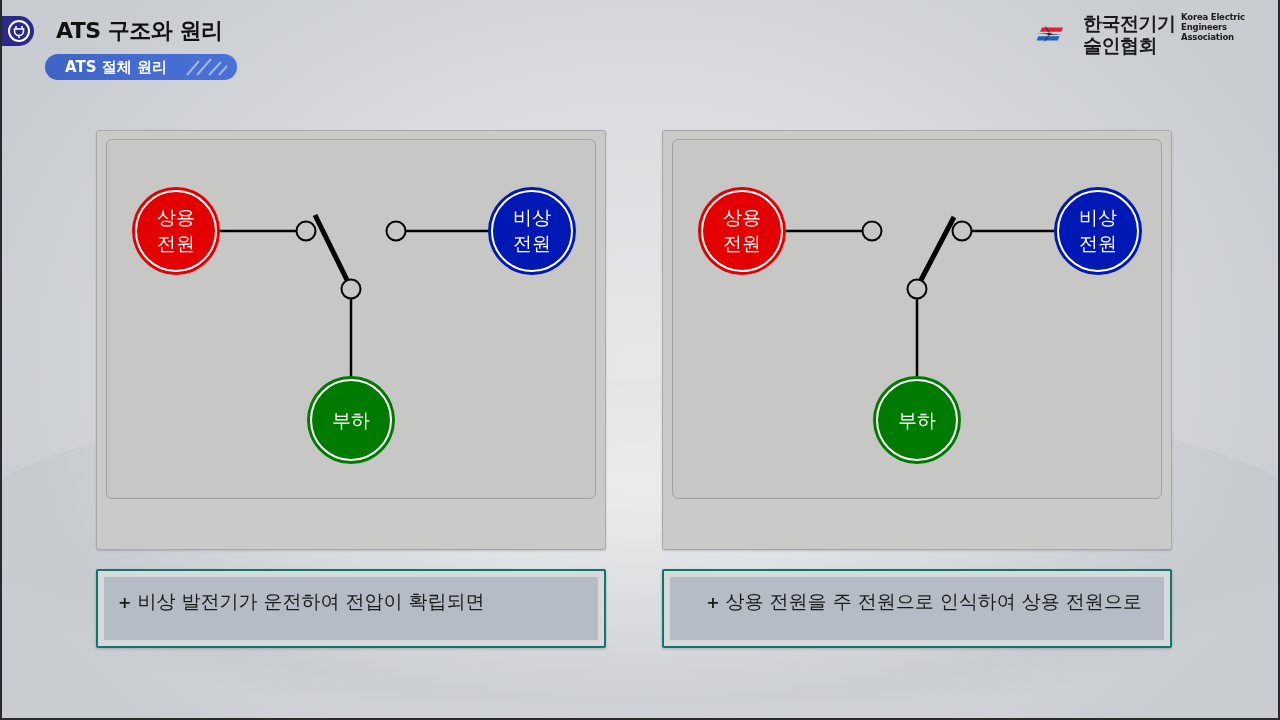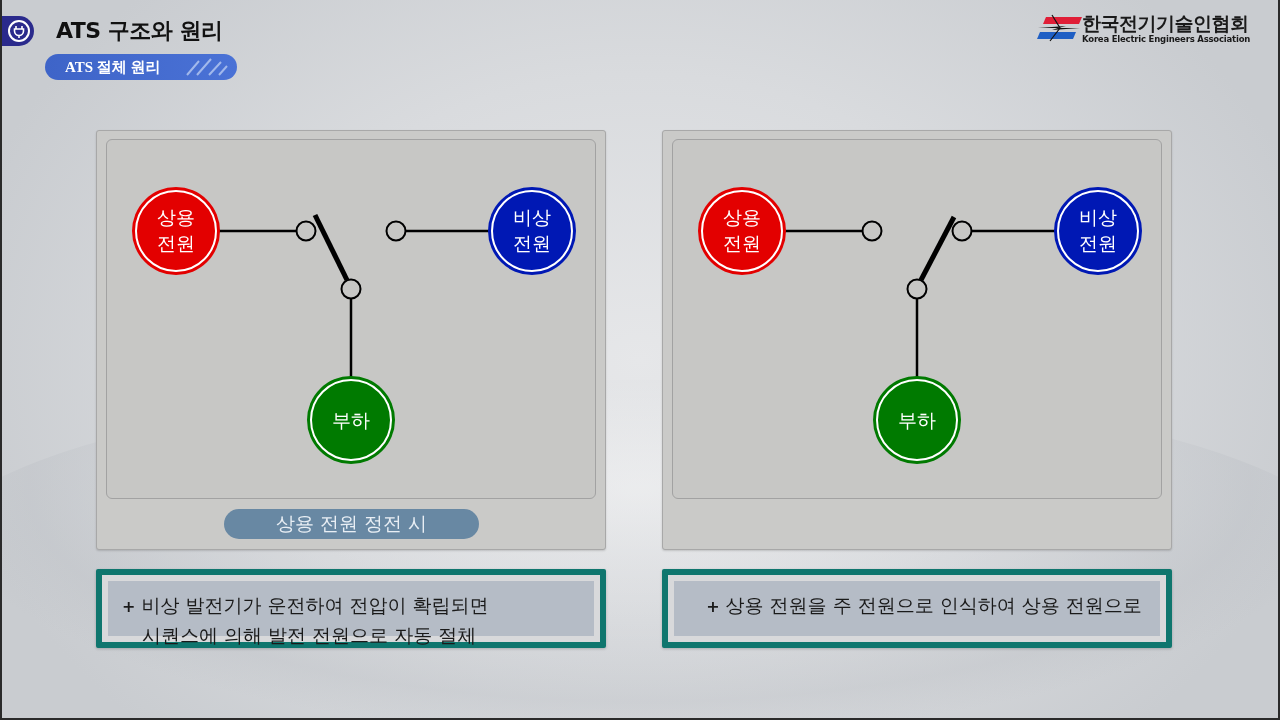--- a/index.html
+++ b/index.html
@@ -16,38 +16,38 @@
     background: radial-gradient(ellipse at 50% 30%, rgba(255,255,255,0.35), rgba(180,184,190,0.25) 60%, rgba(0,0,0,0) 70%);
   }
   
   .title-bar { position:absolute; left:0; top:16px; height:30px; display:flex; align-items:center; }
   .title-tab { width:34px; height:30px; background:#2a2a8c; border-radius:0 16px 16px 0; display:flex; align-items:center; justify-content:flex-end; padding-right:4px; }
   .title-icon { width:22px; height:22px; border-radius:50%; border:2px solid #fff; background:#2a2a8c; display:flex; align-items:center; justify-content:center; }
   .page-title { font-size:22px; font-weight:bold; color:#111; margin-left:22px; letter-spacing:-0.5px; }
   .subtitle-pill {
     position:absolute; left:45px; top:54px; width:192px; height:26px; border-radius:13px;
     background:linear-gradient(90deg,#3e64c8,#4a72d6); color:#fff; font-size:15px; font-weight:bold;
-    display:flex; align-items:center; padding-left:20px; overflow:hidden;font-family:Liberation Serif, serif;
+    display:flex; align-items:center; padding-left:20px; overflow:hidden;
   }
   .pill-stripes { position:absolute; right:8px; top:4px; width:44px; height:18px; }
   .logo { position:absolute; left:1036px; top:12px; display:flex; align-items:center; }
-  .logo-text { margin-left:0; display:flex; flex-direction:column; }
+  .logo-text { margin-left:20px; display:flex; }
   .logo-ko { font-size:19px; font-weight:bold; color:#1a1a1a; letter-spacing:-0.5px; line-height:22px; }
-  .logo-en { font-size:8.5px; font-weight:bold; color:#1a1a1a; line-height:10px; letter-spacing:-0.2px;text-align:center; }
+  .logo-en { font-size:8.5px; font-weight:bold; color:#1a1a1a; line-height:10px; letter-spacing:-0.2px; }
 
   
   .panel { position:absolute; top:130px; width:510px; height:420px; background:#cacac8; border:1px solid #a8a8a8; border-radius:3px; box-shadow:0 1px 2px rgba(0,0,0,0.15); }
   .panel.left { left:96px; }
   .panel.right { left:662px; }
   .panel-inner { position:absolute; left:9px; top:8px; width:490px; height:360px; border:1px solid #a2a2a2; border-radius:6px; background:#c7c7c5;padding-left:16px; }
   .panel-inner svg { position:absolute; left:0; top:0; }
   .caption-pill { position:absolute; left:127px; top:378px; width:255px; height:30px; border-radius:15px; background:#6888a3; color:#e8eef4; font-size:19px; display:flex; align-items:center; justify-content:center; }
   .node-label { font-family:"DejaVu Sans","Liberation Sans",sans-serif; font-size:19px; fill:#fff; }
 
-  .desc { position:absolute; top:569px; width:510px; height:79px; background:#d8d9db; border:6px solid #0f766e; border-radius:2px; box-shadow:0 1px 3px rgba(0,0,0,0.2); }
+  .desc { position:absolute; top:569px; width:510px; height:79px; background:#d8d9db; border:2px solid #0f766e; border-radius:2px; box-shadow:0 1px 3px rgba(0,0,0,0.2); }
   .desc.left { left:96px; }
   .desc.right { left:662px;text-align:center; }
   .desc-inner { position:absolute; left:6px; top:6px; right:6px; bottom:6px; background:#b5bcc6; padding:10px 0 0 14px; font-size:19px; color:#1a1a1a; line-height:28px; }
   .bullet { font-weight:bold; font-size:16px; margin-right:6px; }
   .desc-line2 { padding-left:20px; }
 </style>
 </head>
 <body>
 
 <div class="swoosh"></div>
@@ -111,21 +111,20 @@
         <text class="node-label" x="425" y="110" text-anchor="middle">전원</text>
       </g>
 
       <g>
         <circle cx="244" cy="280" r="44" fill="#007a00"></circle>
         <circle cx="244" cy="280" r="40" fill="none" stroke="#fff" stroke-width="2"></circle>
         <text class="node-label" x="244" y="287" text-anchor="middle">부하</text>
       </g>
     </svg>
   </div>
-  <div class="caption-pill">상용 전원 정전 시</div>
 </div>
 
 <div class="panel right">
   <div class="panel-inner">
     <svg width="490" height="360" viewBox="0 0 490 360">
       <line x1="112" y1="91" x2="190" y2="91" stroke="#000" stroke-width="2.5"></line>
       <line x1="299" y1="91" x2="382" y2="91" stroke="#000" stroke-width="2.5"></line>
       <line x1="244" y1="158" x2="244" y2="238" stroke="#000" stroke-width="2.5"></line>
 
       <line x1="248" y1="140" x2="281" y2="77" stroke="#000" stroke-width="5"></line>
@@ -149,21 +148,20 @@
         <circle cx="244" cy="280" r="40" fill="none" stroke="#fff" stroke-width="2"></circle>
         <text class="node-label" x="244" y="287" text-anchor="middle">부하</text>
       </g>
     </svg>
   </div>
 </div>
 
 <div class="desc left">
   <div class="desc-inner">
     <div><span class="bullet">+</span><span>비상 발전기가 운전하여 전압이 확립되면</span></div>
-    <div class="desc-line2">시퀀스에 의해 발전 전원으로 자동 절체</div>
   </div>
 </div>
 
 <div class="desc right">
   <div class="desc-inner">
     <div><span class="bullet">+</span><span>상용 전원을 주 전원으로 인식하여 상용 전원으로</span></div>
   </div>
 </div>
 
 <div class="frame"></div>

